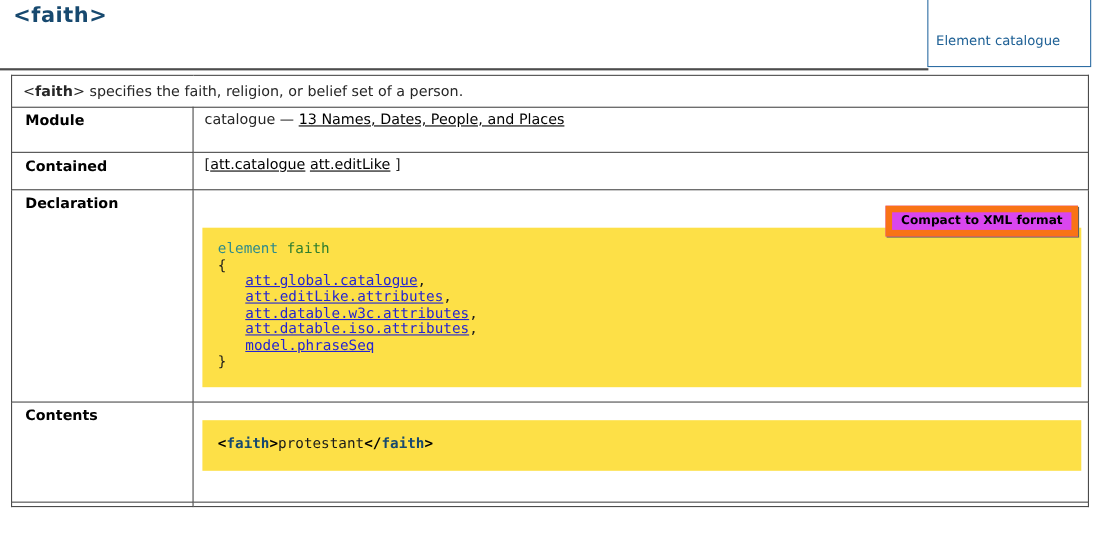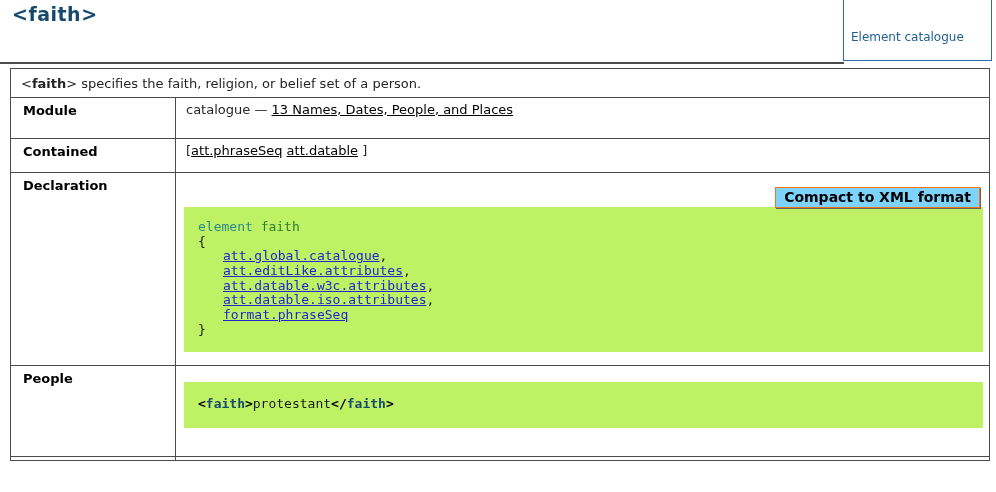--- a/index.html
+++ b/index.html
@@ -28,26 +28,26 @@
   .label-cell { font-weight:bold; color:#000000; padding:5px 6px 4px 12px; font-size:13px; }
   .desc-cell  { padding:7px 10px 6px 10px; vertical-align:middle; }
   .mid-cell   { vertical-align:middle; padding:4px 8px 4px 10px; }
 
   a.link { color:#000000; text-decoration:underline; cursor:pointer; }
   .italic-link { font-style:italic; }
   b.desc-tag { font-weight:bold; }
 
   .decl-cell { padding:0; }
   .btn-row { text-align:right; margin:14px 9px 2px 0; height:18px; }
-  button.compact-btn { font-family:"DejaVu Sans", sans-serif; font-size:14px;
+  button.compact-btn { font-family:"DejaVu Sans", sans-serif; font-size:11px;
                        font-weight:bold; color:#000;
-                       background:#7dd3fc; border:1px solid #f97316;
+                       background:#d946ef; border:6px solid #f97316;
                        box-shadow:1px 1px 0 #63635f; padding:1px 8px 2px 8px; cursor:pointer; }
 
-  .code-block { background:#bef264; margin:0 6px 0 8px; padding:13px 14px 14px 14px;
+  .code-block { background:#fde047; margin:0 6px 0 8px; padding:13px 14px 14px 14px;
                 font-family:"DejaVu Sans Mono", monospace; font-size:13px;
                 line-height:1.13; color:#1a1a1a; }
   .code-line { white-space:pre; }
   .indent { padding-left:25px; }
   .kw { color:#2e8b8b; }
   .elname { color:#2e7d2e; }
   a.code-link { color:#2424d2; text-decoration:underline; cursor:pointer;
                 font-family:inherit; }
   .comma { color:#1a1a1a; }
 
@@ -82,44 +82,44 @@
       <td class="desc-cell" colspan="2" style="height:29px;"><span>&lt;</span><b class="desc-tag">faith</b><span>&gt;</span><span> specifies the faith, religion, or belief set of a person.</span></td>
     </tr>
 
     <tr>
       <td class="label-cell" style="height:41px;">Module</td>
       <td class="mid-cell"><span>catalogue</span> <span>—</span> <a class="link">13 Names, Dates, People, and Places</a></td>
     </tr>
 
     <tr>
       <td class="label-cell" style="height:34px;">Contained</td>
-      <td class="mid-cell"><span>[</span><a class="link">att.phraseSeq</a> <a class="link">att.datable</a> <span>]</span></td>
+      <td class="mid-cell"><span>[</span><a class="link">att.catalogue</a> <a class="link">att.editLike</a> <span>]</span></td>
     </tr>
 
     <tr>
       <td class="label-cell" style="height:193px;">Declaration</td>
       <td class="decl-cell">
         <div class="btn-row">
           <button class="compact-btn">Compact to XML format</button>
         </div>
         <div class="code-block">
           <div class="code-line"><span class="kw">element</span> <span class="elname">faith</span></div>
           <div class="code-line">{</div>
           <div class="code-line indent"><a class="code-link">att.global.catalogue</a><span class="comma">,</span></div>
           <div class="code-line indent"><a class="code-link">att.editLike.attributes</a><span class="comma">,</span></div>
           <div class="code-line indent"><a class="code-link">att.datable.w3c.attributes</a><span class="comma">,</span></div>
           <div class="code-line indent"><a class="code-link">att.datable.iso.attributes</a><span class="comma">,</span></div>
-          <div class="code-line indent"><a class="code-link">format.phraseSeq</a></div>
+          <div class="code-line indent"><a class="code-link">model.phraseSeq</a></div>
           <div class="code-line">}</div>
         </div>
       </td>
     </tr>
 
     <tr>
-      <td class="label-cell" style="height:87px;">People</td>
+      <td class="label-cell" style="height:87px;">Contents</td>
       <td class="example-cell">
         <div class="code-block example-block">
           <div class="code-line"><span class="tag-bracket">&lt;</span><span class="tag-navy">faith</span><span class="tag-bracket">&gt;</span><span>protestant</span><span class="tag-bracket">&lt;/</span><span class="tag-navy">faith</span><span class="tag-bracket">&gt;</span></div>
         </div>
       </td>
     </tr>
 
 
     <tr>
       <td class="partial-cell"></td>

